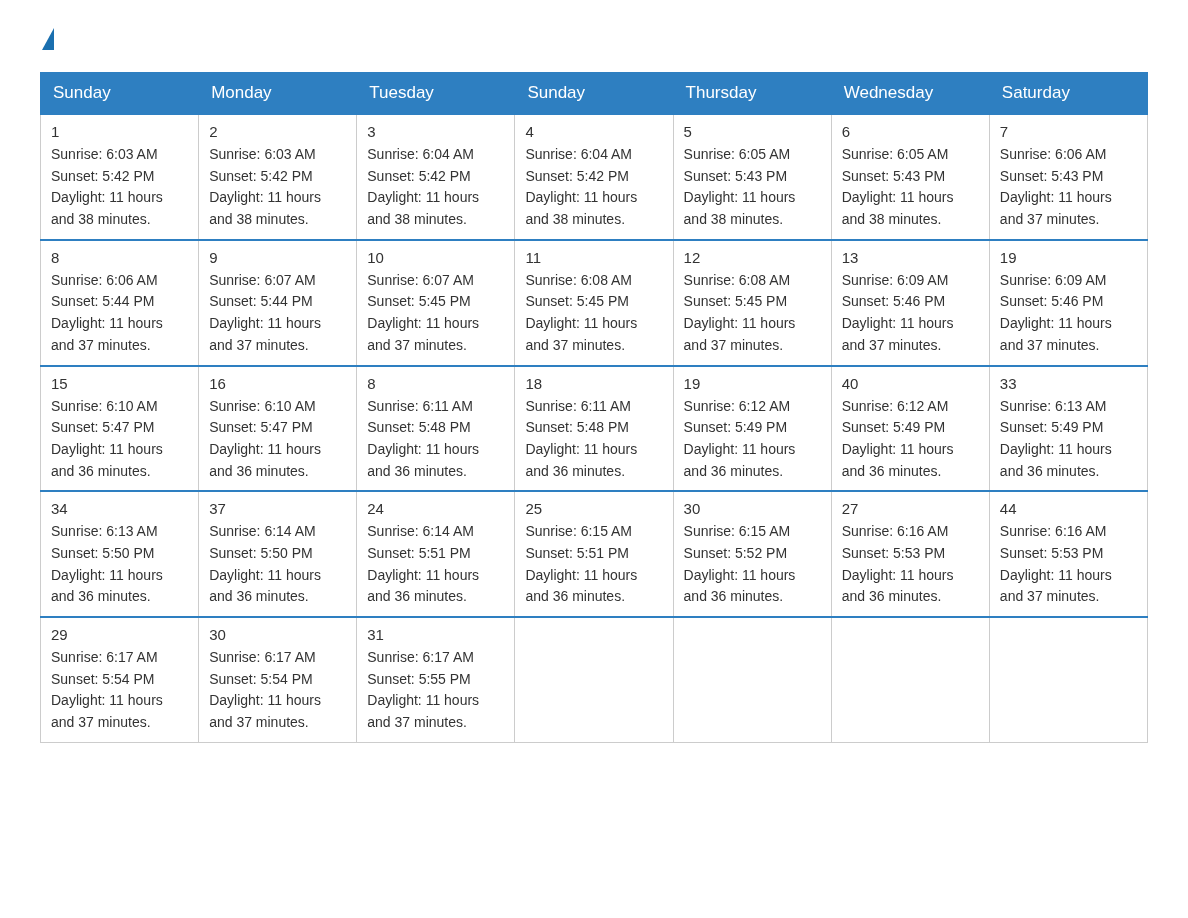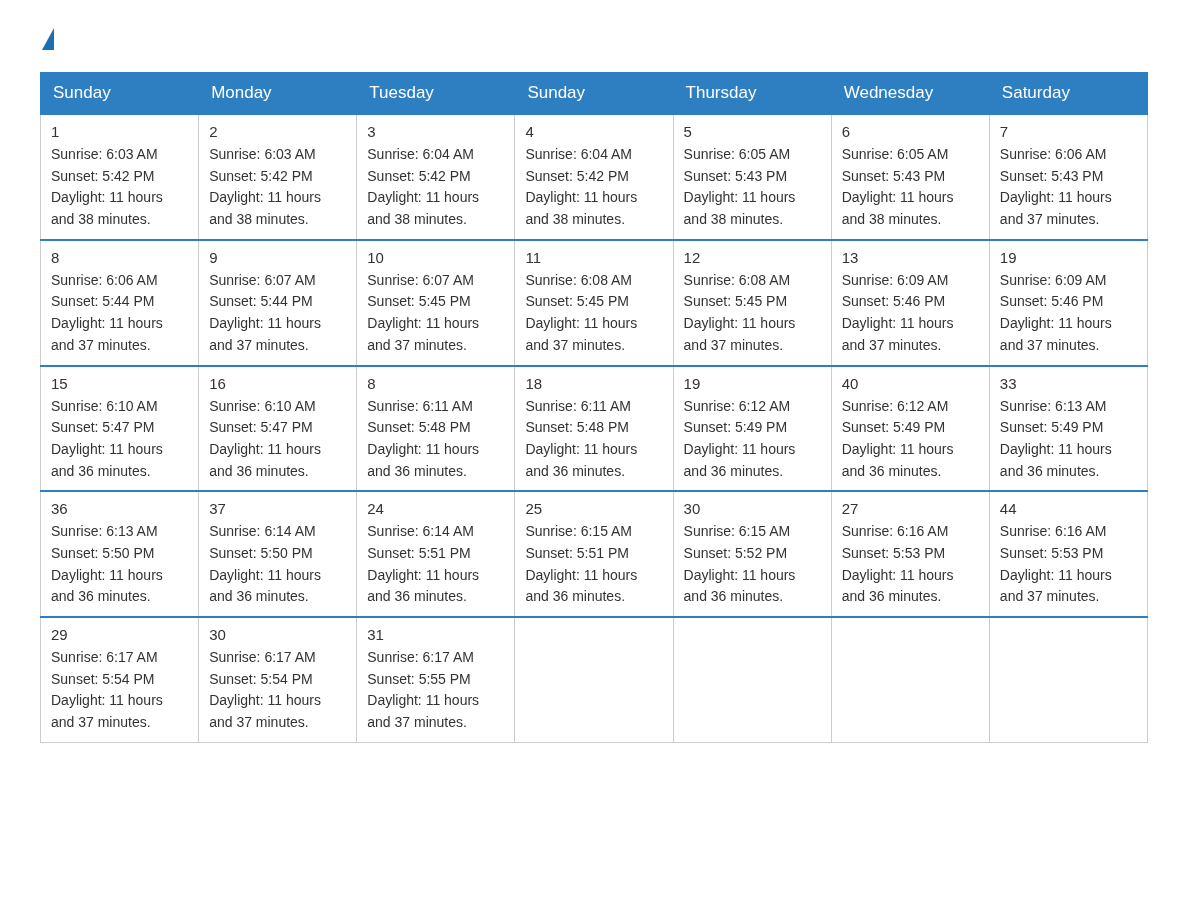--- a/index.html
+++ b/index.html
@@ -232,21 +232,21 @@
         <span class="day-number">40</span>
         <div class="day-info">Sunrise: 6:12 AM<br>Sunset: 5:49 PM<br>Daylight: 11 hours<br>and 36 minutes.</div>
       </td>
         <td>
         <span class="day-number">33</span>
         <div class="day-info">Sunrise: 6:13 AM<br>Sunset: 5:49 PM<br>Daylight: 11 hours<br>and 36 minutes.</div>
       </td>
       </tr>
       <tr>
         <td>
-        <span class="day-number">36</span>
+        <span class="day-number">34</span>
         <div class="day-info">Sunrise: 6:13 AM<br>Sunset: 5:50 PM<br>Daylight: 11 hours<br>and 36 minutes.</div>
       </td>
         <td>
         <span class="day-number">37</span>
         <div class="day-info">Sunrise: 6:14 AM<br>Sunset: 5:50 PM<br>Daylight: 11 hours<br>and 36 minutes.</div>
       </td>
         <td>
         <span class="day-number">24</span>
         <div class="day-info">Sunrise: 6:14 AM<br>Sunset: 5:51 PM<br>Daylight: 11 hours<br>and 36 minutes.</div>
       </td>

